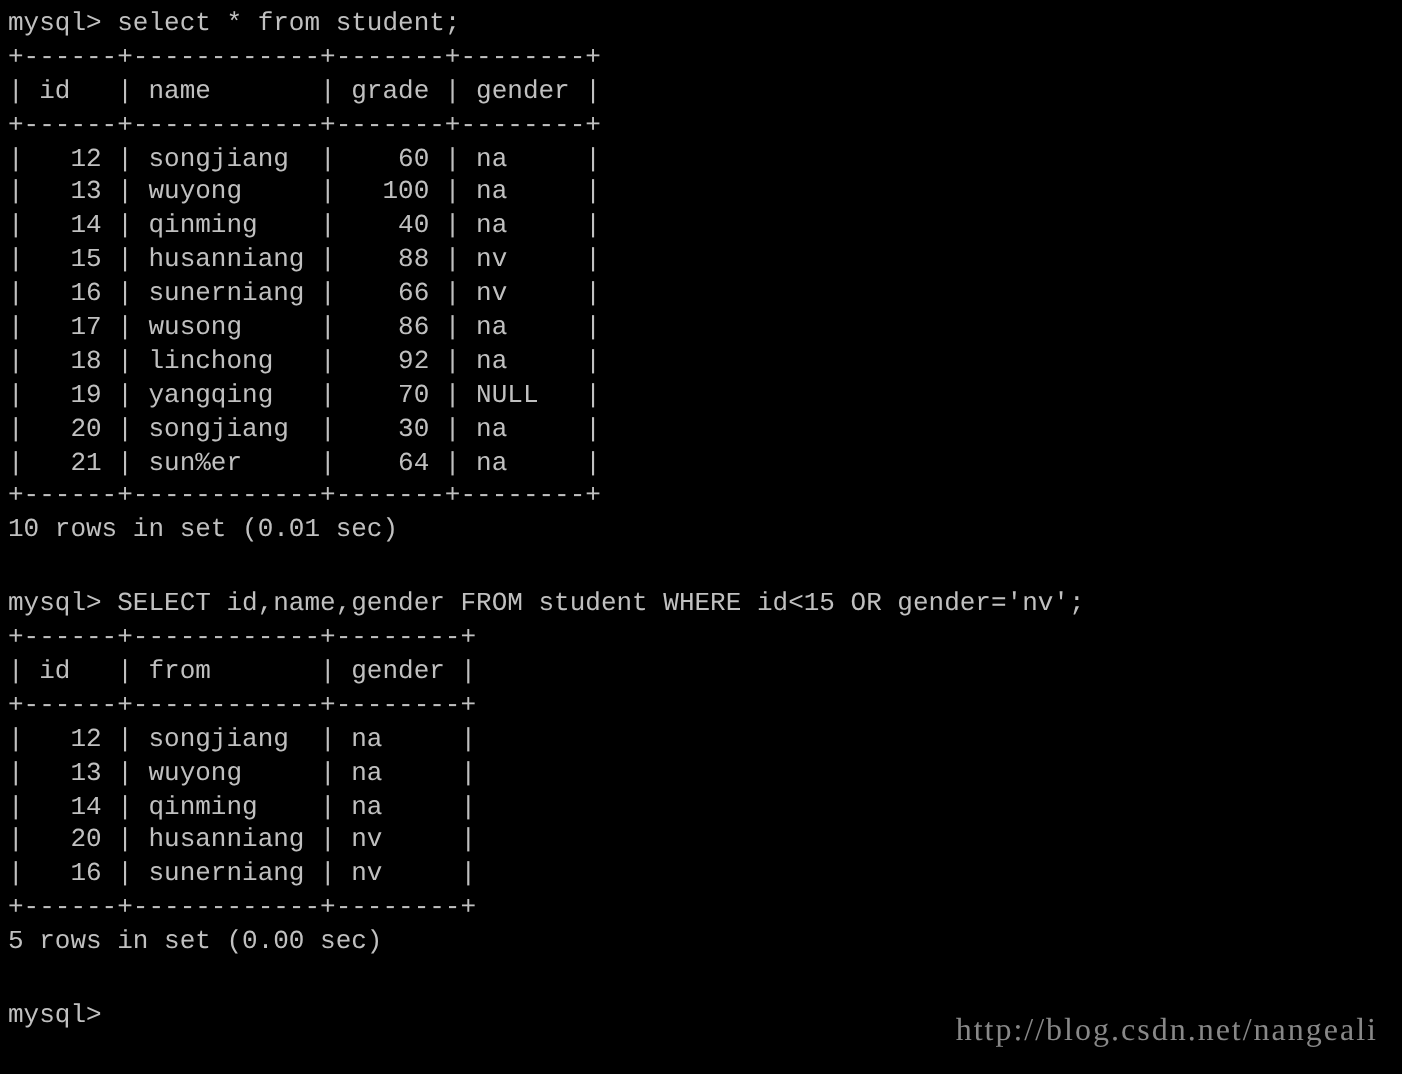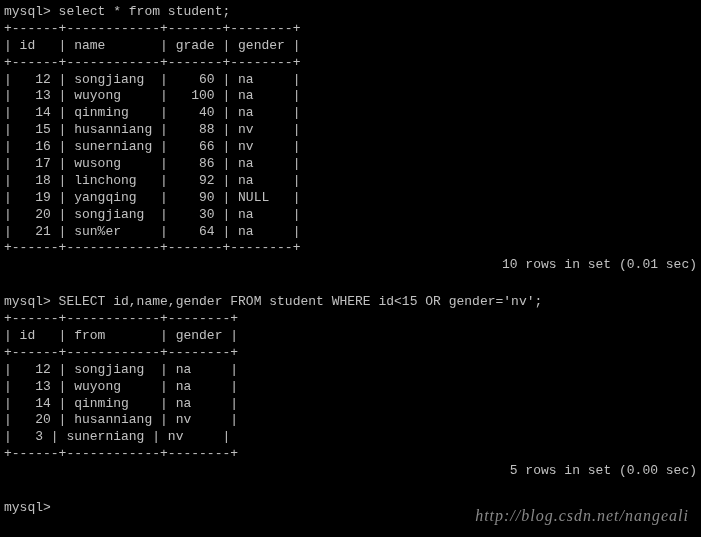--- a/index.html
+++ b/index.html
@@ -24,63 +24,61 @@
     }
     .table-border {
       white-space: pre;
     }
     .table-row {
       white-space: pre;
     }
     .status {
       white-space: pre;
       margin-bottom: 4px;
-      text-align: right;
     }
     .blank {
       height: 16px;
     }
     .watermark {
       position: absolute;
       bottom: 10px;
       right: 12px;
       color: #888;
       font-family: Georgia, serif;
       font-size: 16px;
-      font-style: italic;
       letter-spacing: 1px;
     }
   </style>
 </head>
 <body>
 
 <div class="prompt-line">mysql&gt; select * from student;</div>
 <div class="table-border">+------+------------+-------+--------+</div>
 <div class="table-row">| id   | name       | grade | gender |</div>
 <div class="table-border">+------+------------+-------+--------+</div>
 <div class="table-row">|   12 | songjiang  |    60 | na     |</div>
 <div class="table-row">|   13 | wuyong     |   100 | na     |</div>
 <div class="table-row">|   14 | qinming    |    40 | na     |</div>
 <div class="table-row">|   15 | husanniang |    88 | nv     |</div>
 <div class="table-row">|   16 | sunerniang |    66 | nv     |</div>
 <div class="table-row">|   17 | wusong     |    86 | na     |</div>
 <div class="table-row">|   18 | linchong   |    92 | na     |</div>
-<div class="table-row">|   19 | yangqing   |    90 | NULL   |</div>
+<div class="table-row">|   19 | yangqing   |    70 | NULL   |</div>
 <div class="table-row">|   20 | songjiang  |    30 | na     |</div>
 <div class="table-row">|   21 | sun%er     |    64 | na     |</div>
 <div class="table-border">+------+------------+-------+--------+</div>
 <div class="status">10 rows in set (0.01 sec)</div>
 <div class="blank"></div>
 <div class="prompt-line">mysql&gt; SELECT id,name,gender FROM student WHERE id&lt;15 OR gender='nv';</div>
 <div class="table-border">+------+------------+--------+</div>
 <div class="table-row">| id   | from       | gender |</div>
 <div class="table-border">+------+------------+--------+</div>
 <div class="table-row">|   12 | songjiang  | na     |</div>
 <div class="table-row">|   13 | wuyong     | na     |</div>
 <div class="table-row">|   14 | qinming    | na     |</div>
 <div class="table-row">|   20 | husanniang | nv     |</div>
-<div class="table-row">|   3 | sunerniang | nv     |</div>
+<div class="table-row">|   16 | sunerniang | nv     |</div>
 <div class="table-border">+------+------------+--------+</div>
 <div class="status">5 rows in set (0.00 sec)</div>
 <div class="blank"></div>
 <div class="prompt-line">mysql&gt; </div>
 
 <div class="watermark">http://blog.csdn.net/nangeali</div>
 
 </body></html>

